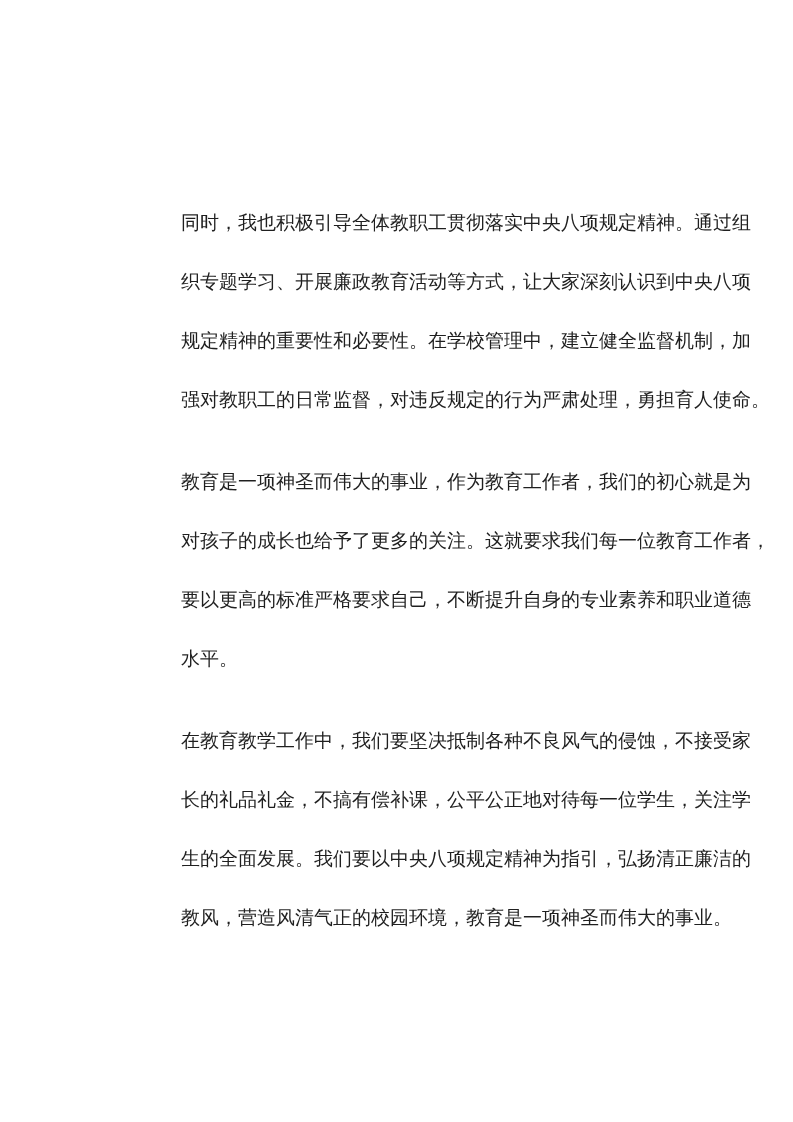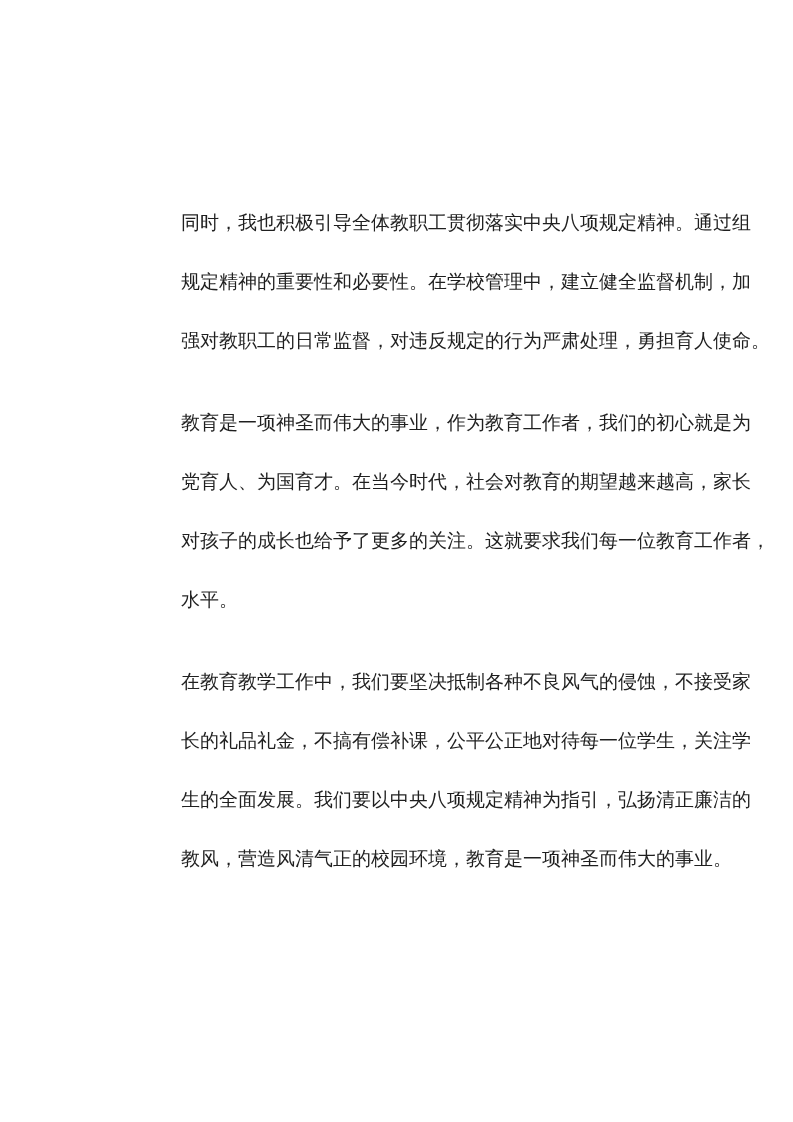--- a/index.html
+++ b/index.html
@@ -41,28 +41,29 @@
     letter-spacing: 0.5px;
   }
 </style>
 </head>
 <body>
 
 <div class="page">
 
   <p class="para">
     <span class="line" style="display: block;">同时，我也积极引导全体教职工贯彻落实中央八项规定精神。通过组</span>
+    <span class="line" style="display: block;">织专题学习、开展廉政教育活动等方式，让大家深刻认识到中央八项</span>
     <span class="line" style="display: block;">规定精神的重要性和必要性。在学校管理中，建立健全监督机制，加</span>
     <span class="line last" style="display: block;">强对教职工的日常监督，对违反规定的行为严肃处理，勇担育人使命。</span>
   </p>
 
   <p class="para">
     <span class="line" style="display: block;">教育是一项神圣而伟大的事业，作为教育工作者，我们的初心就是为</span>
-    <span class="line" style="display: block;">党育人、为国育才。在当今时代，社会对教育的期望越来越高，家长</span>
     <span class="line" style="display: block;">对孩子的成长也给予了更多的关注。这就要求我们每一位教育工作者，</span>
+    <span class="line" style="display: block;">要以更高的标准严格要求自己，不断提升自身的专业素养和职业道德</span>
     <span class="line last" style="display: block;">水平。</span>
   </p>
 
   <p class="para">
     <span class="line" style="display: block;">在教育教学工作中，我们要坚决抵制各种不良风气的侵蚀，不接受家</span>
     <span class="line" style="display: block;">长的礼品礼金，不搞有偿补课，公平公正地对待每一位学生，关注学</span>
     <span class="line" style="display: block;">生的全面发展。我们要以中央八项规定精神为指引，弘扬清正廉洁的</span>
     <span class="line last" style="display: block;">教风，营造风清气正的校园环境，教育是一项神圣而伟大的事业。</span>
   </p>
 

